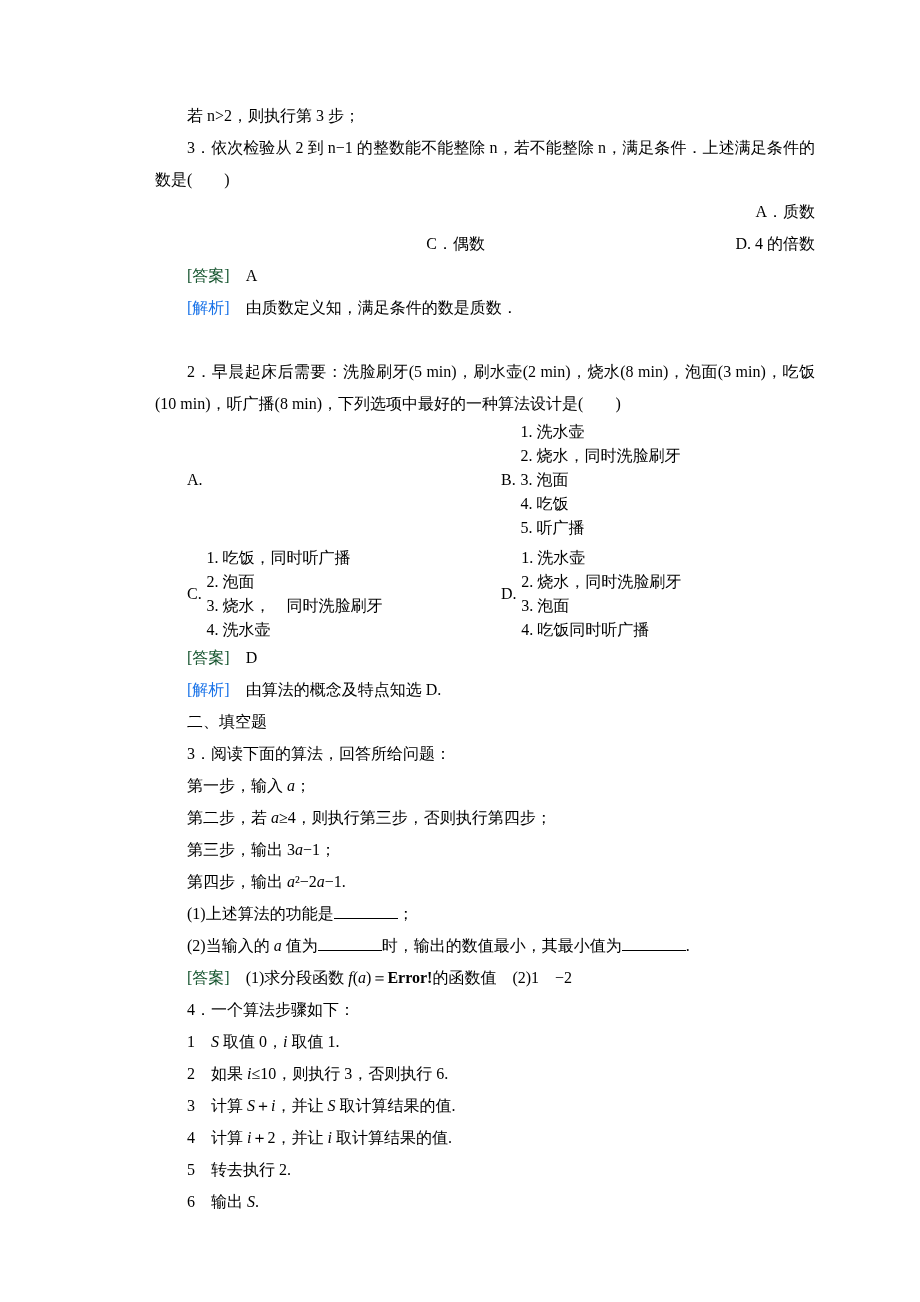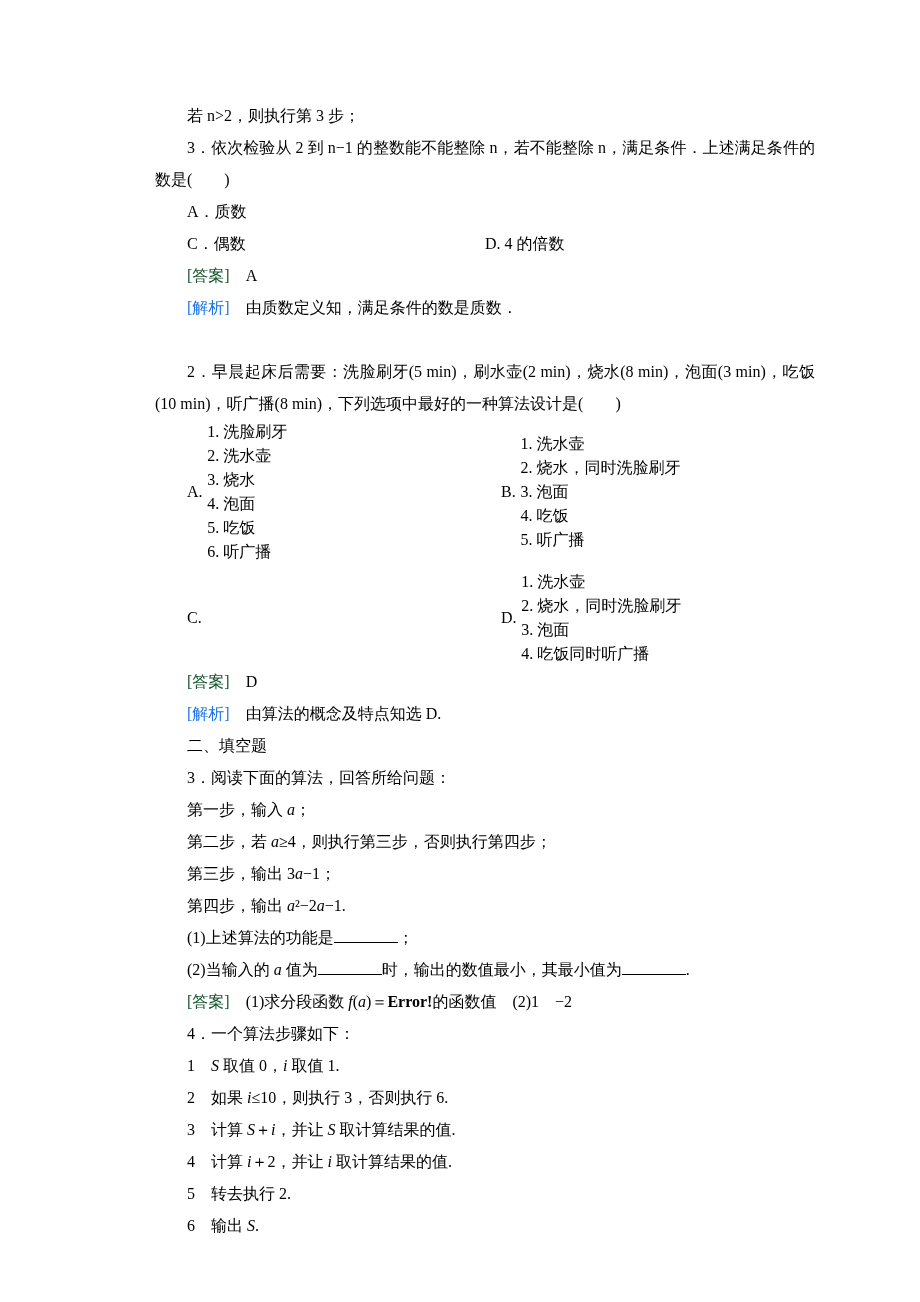--- a/index.html
+++ b/index.html
@@ -10,21 +10,21 @@
     line-height: 2.0;
     margin: 0;
     padding: 100px 105px 60px 155px;
     width: 920px;
     box-sizing: border-box;
   }
   .para { text-indent: 2em; }
   .italic { font-style: italic; font-family: "Times New Roman", serif; }
   .red { color: #14532d; }
   .blue { color: #1a73e8; margin-top: 40px; }
-  .choice-row { display: flex; }
+  .choice-row { display: flex; text-align: right; }
   .choice-col { flex: 1; }
   .choice-row .para { text-indent: 2em; }
   .grid2 {
     display: flex;
     margin-left: 2em;
     line-height: 1.5;
   }
   .grid2 .col {
     display: flex;
     align-items: center;
@@ -57,39 +57,37 @@
   <div class="choice-col"><span>D. 4 的倍数</span></div>
 </div>
 <div class="para"><span class="red">[答案]</span><span>　A</span></div>
 <div class="para"><span class="blue">[解析]</span><span>　由质数定义知，满足条件的数是质数．</span></div>
 
 <div class="para" style="text-align: justify; margin-top: 32px;"><span>2．早晨起床后需要：洗脸刷牙(5 min)，刷水壶(2 min)，烧水(8 min)，泡面(3 min)，吃饭(10 min)，听广播(8 min)，下列选项中最好的一种算法设计是(　　)</span></div>
 
 <div class="grid2">
   <div class="col">
     <span class="label">A.</span>
-    <span class="steps">1. 洗脸刷牙
-2. 洗水壶
-3. 烧水
-4. 泡面
-5. 吃饭
-6. 听广播</span>
   </div>
   <div class="col">
     <span class="label">B.</span>
     <span class="steps">1. 洗水壶
 2. 烧水，同时洗脸刷牙
 3. 泡面
 4. 吃饭
 5. 听广播</span>
   </div>
 </div>
 <div class="grid2" style="margin-top:6px;">
   <div class="col">
     <span class="label">C.</span>
+    <span class="steps">1. 吃饭，同时听广播
+2. 泡面
+3. 烧水，　同时洗脸刷牙
+4. 洗水壶</span>
   </div>
   <div class="col">
     <span class="label">D.</span>
     <span class="steps">1. 洗水壶
 2. 烧水，同时洗脸刷牙
 3. 泡面
 4. 吃饭同时听广播</span>
   </div>
 </div>
 

